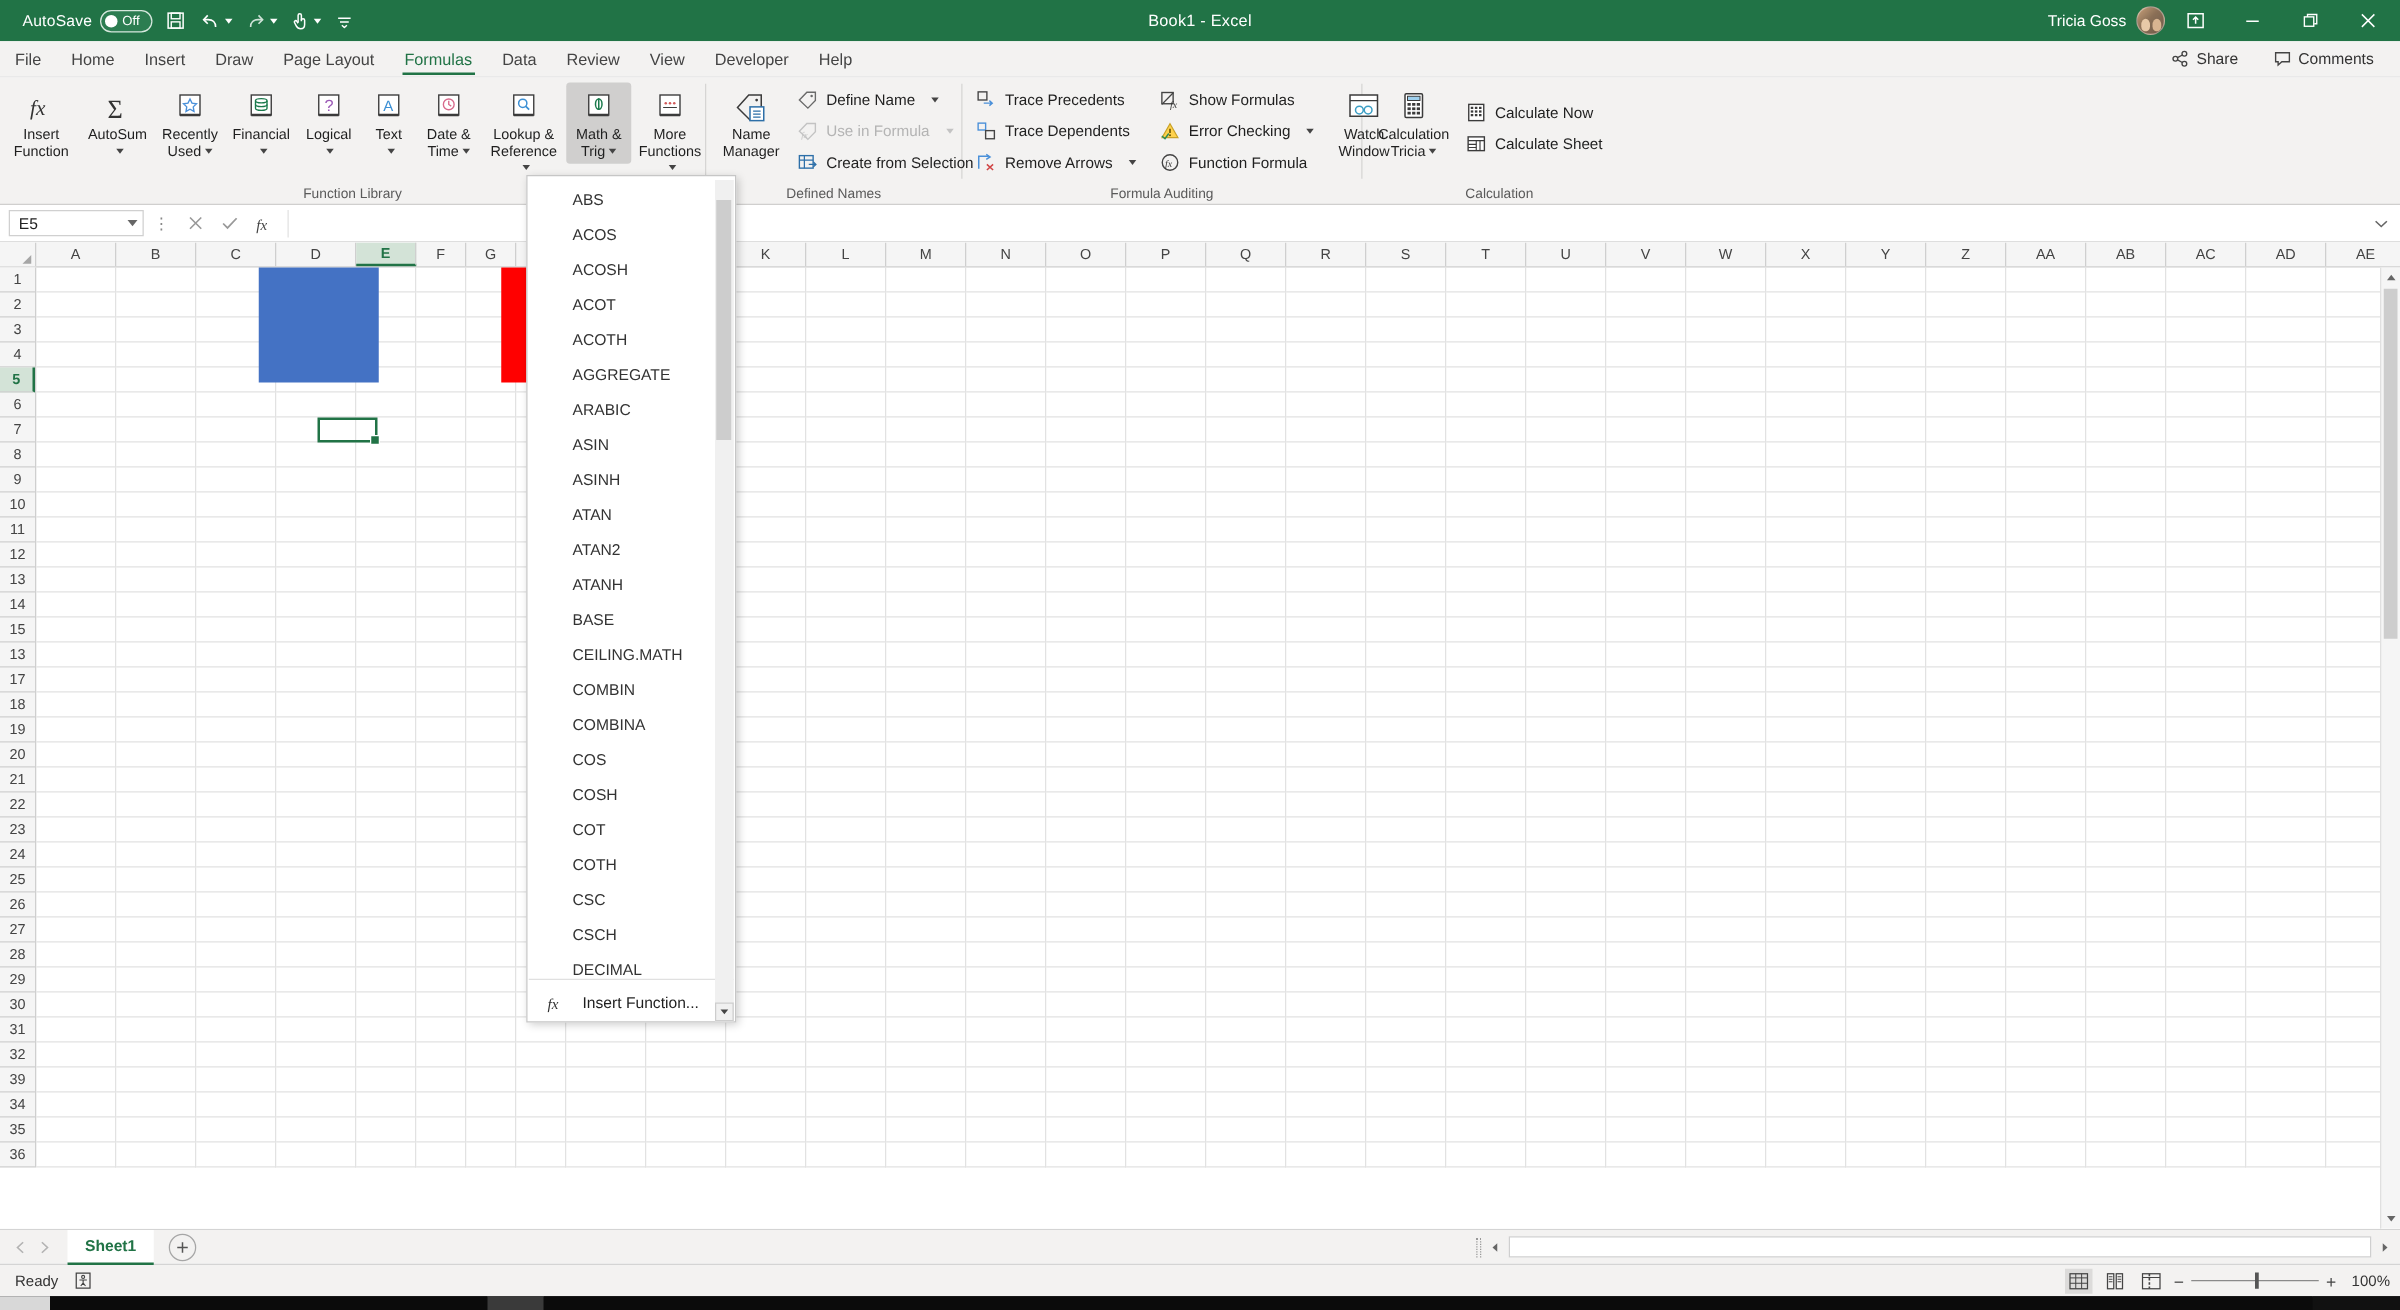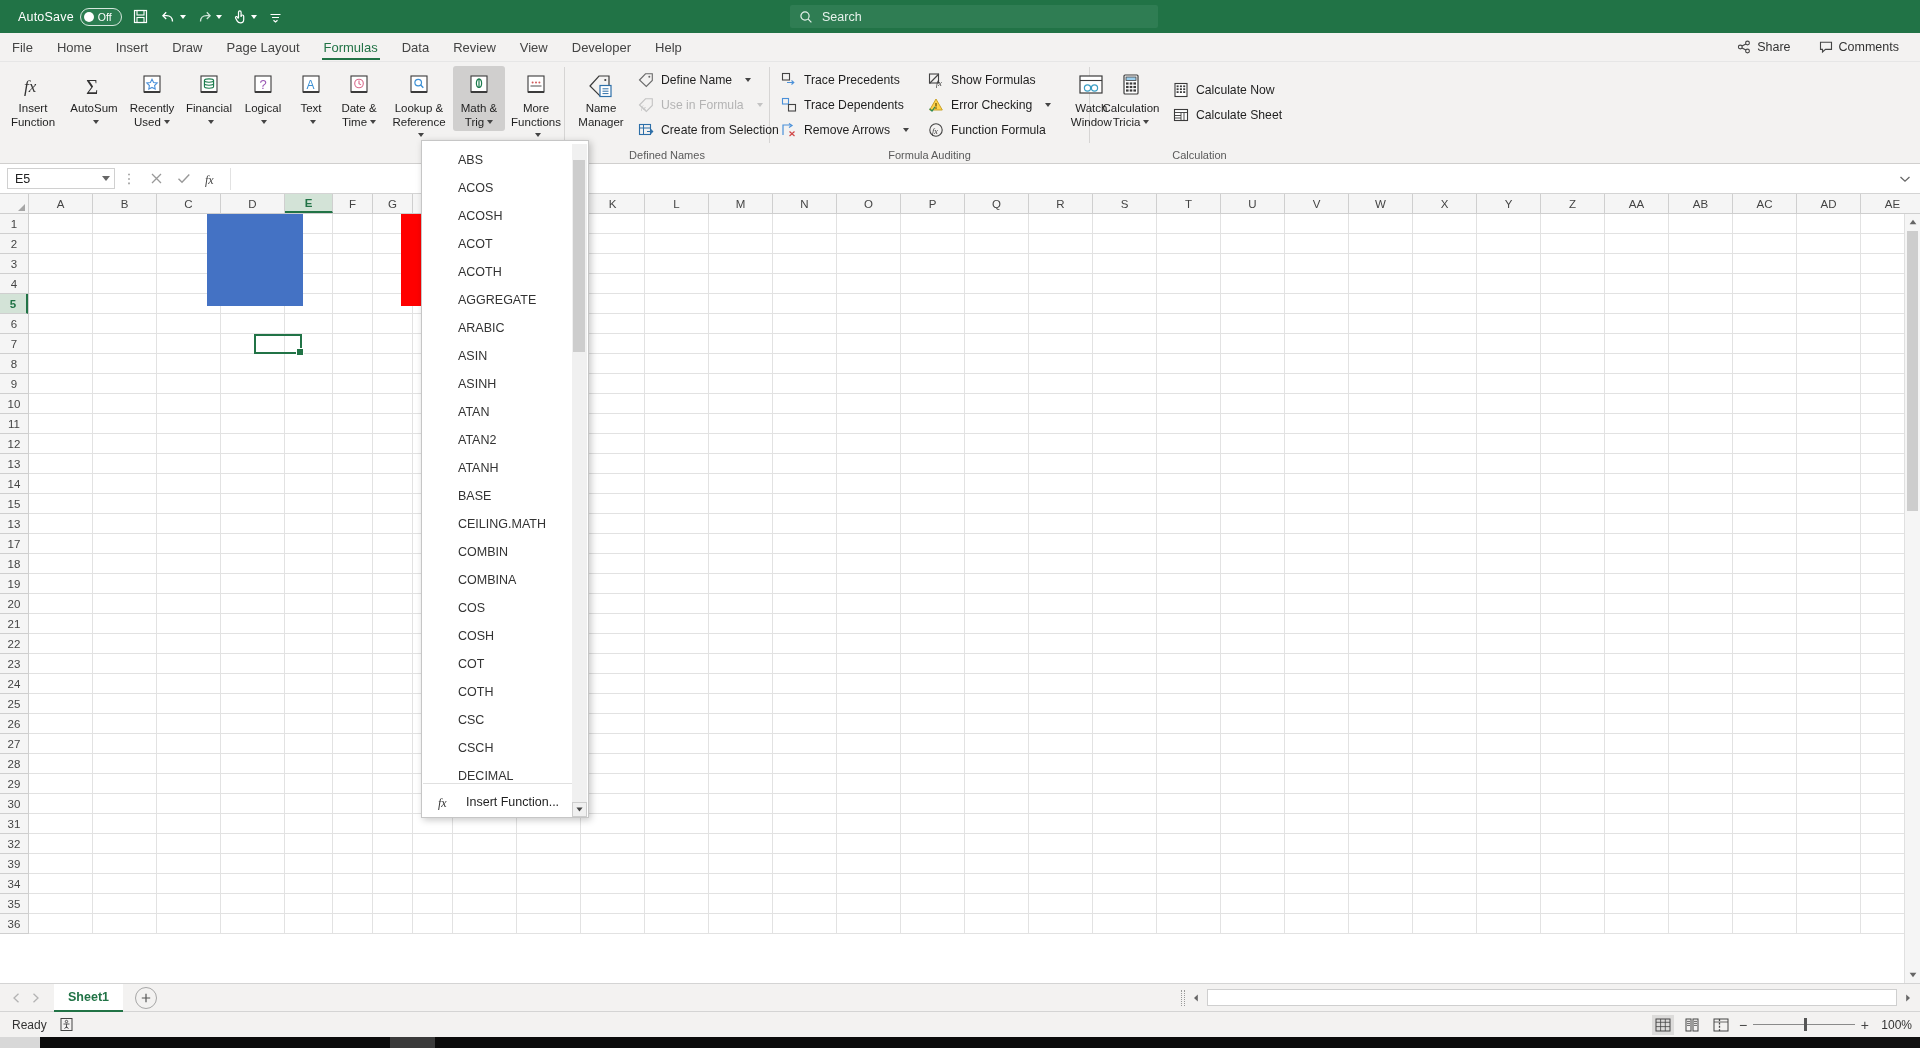--- a/index.html
+++ b/index.html
@@ -285,28 +285,47 @@
     </div>
     <div class="qat-item">
       <svg class="svgi" width="15" height="12" viewBox="0 0 15 12">
           <path d="M2.5 3.5h10M4 6.5h7M5.5 9.2 7.5 11l2-1.8" fill="none" stroke="#fff" stroke-width="1.2"></path>
         </svg>
     </div>
   </div>
 
   <div class="wintitle">Book1  -  Excel</div>
 
-  <div class="searchbox">
-    <svg class="svgi" width="14" height="14" viewBox="0 0 14 14">
-        <circle cx="6" cy="6" r="4.1" fill="none" stroke="#e7f2ec" stroke-width="1.2"></circle>
-        <path d="M9.2 9.2 12.4 12.4" stroke="#e7f2ec" stroke-width="1.2"></path>
-      </svg>
-    <span>Search</span>
+
+  <div class="right-title">
+    <span class="user-name">Tricia Goss</span>
+    <span class="avatar"></span>
+    <span class="wbtn">
+      <svg class="svgi" width="15" height="15" viewBox="0 0 15 15">
+          <rect x="1.5" y="2" width="12" height="11" fill="none" stroke="#fff" stroke-width="1.2"></rect>
+          <path d="M7.5 10V4.8M5.4 6.8 7.5 4.6l2.1 2.2" fill="none" stroke="#fff" stroke-width="1.2"></path>
+        </svg>
+    </span>
+    <span class="wbtn">
+      <svg class="svgi" width="12" height="12" viewBox="0 0 12 12">
+          <path d="M1 6h10" stroke="#fff" stroke-width="1.1"></path>
+        </svg>
+    </span>
+    <span class="wbtn">
+      <svg class="svgi" width="13" height="13" viewBox="0 0 13 13">
+          <rect x="1.5" y="3.5" width="7.5" height="7.5" fill="none" stroke="#fff" stroke-width="1.1"></rect>
+          <path d="M4 3.5V1.6h7.4V9h-2" fill="none" stroke="#fff" stroke-width="1.1"></path>
+        </svg>
+    </span>
+    <span class="wbtn close">
+      <svg class="svgi" width="13" height="13" viewBox="0 0 13 13">
+          <path d="M1.5 1.5 11.5 11.5M11.5 1.5 1.5 11.5" stroke="#fff" stroke-width="1.2"></path>
+        </svg>
+    </span>
   </div>
-
 </div>
 
 <div class="tabstrip">
   <div class="tab">File</div>
   <div class="tab">Home</div>
   <div class="tab">Insert</div>
   <div class="tab">Draw</div>
   <div class="tab">Page Layout</div>
   <div class="tab active">Formulas</div>
   <div class="tab">Data</div>
@@ -467,20 +486,21 @@
               <circle cx="15.4" cy="9.6" r="1" fill="#d05a5a"></circle>
               <path d="M6.5 13h11" stroke="#3b3b3b" stroke-width="0.9"></path>
             </svg>
         </span>
         <span class="bb-txt">
           <span>More</span><br>
           <span>Functions</span><span class="bb-caret"></span>
         </span>
       </div>
     </div>
+    <div class="rgroup-label">Function Library</div>
   </div>
 
   <div class="rsep"></div>
 
   <div class="rgroup" style="width:200px">
     <div class="rgroup-body">
       <div class="bigbtn" style="min-width:62px">
         <span class="bb-icon">
           <svg class="svgi" width="28" height="28" viewBox="0 0 28 28">
               <path d="M3 14 12 4h10v10l-9 10z" fill="none" stroke="#3b3b3b" stroke-width="1.2"></path>

